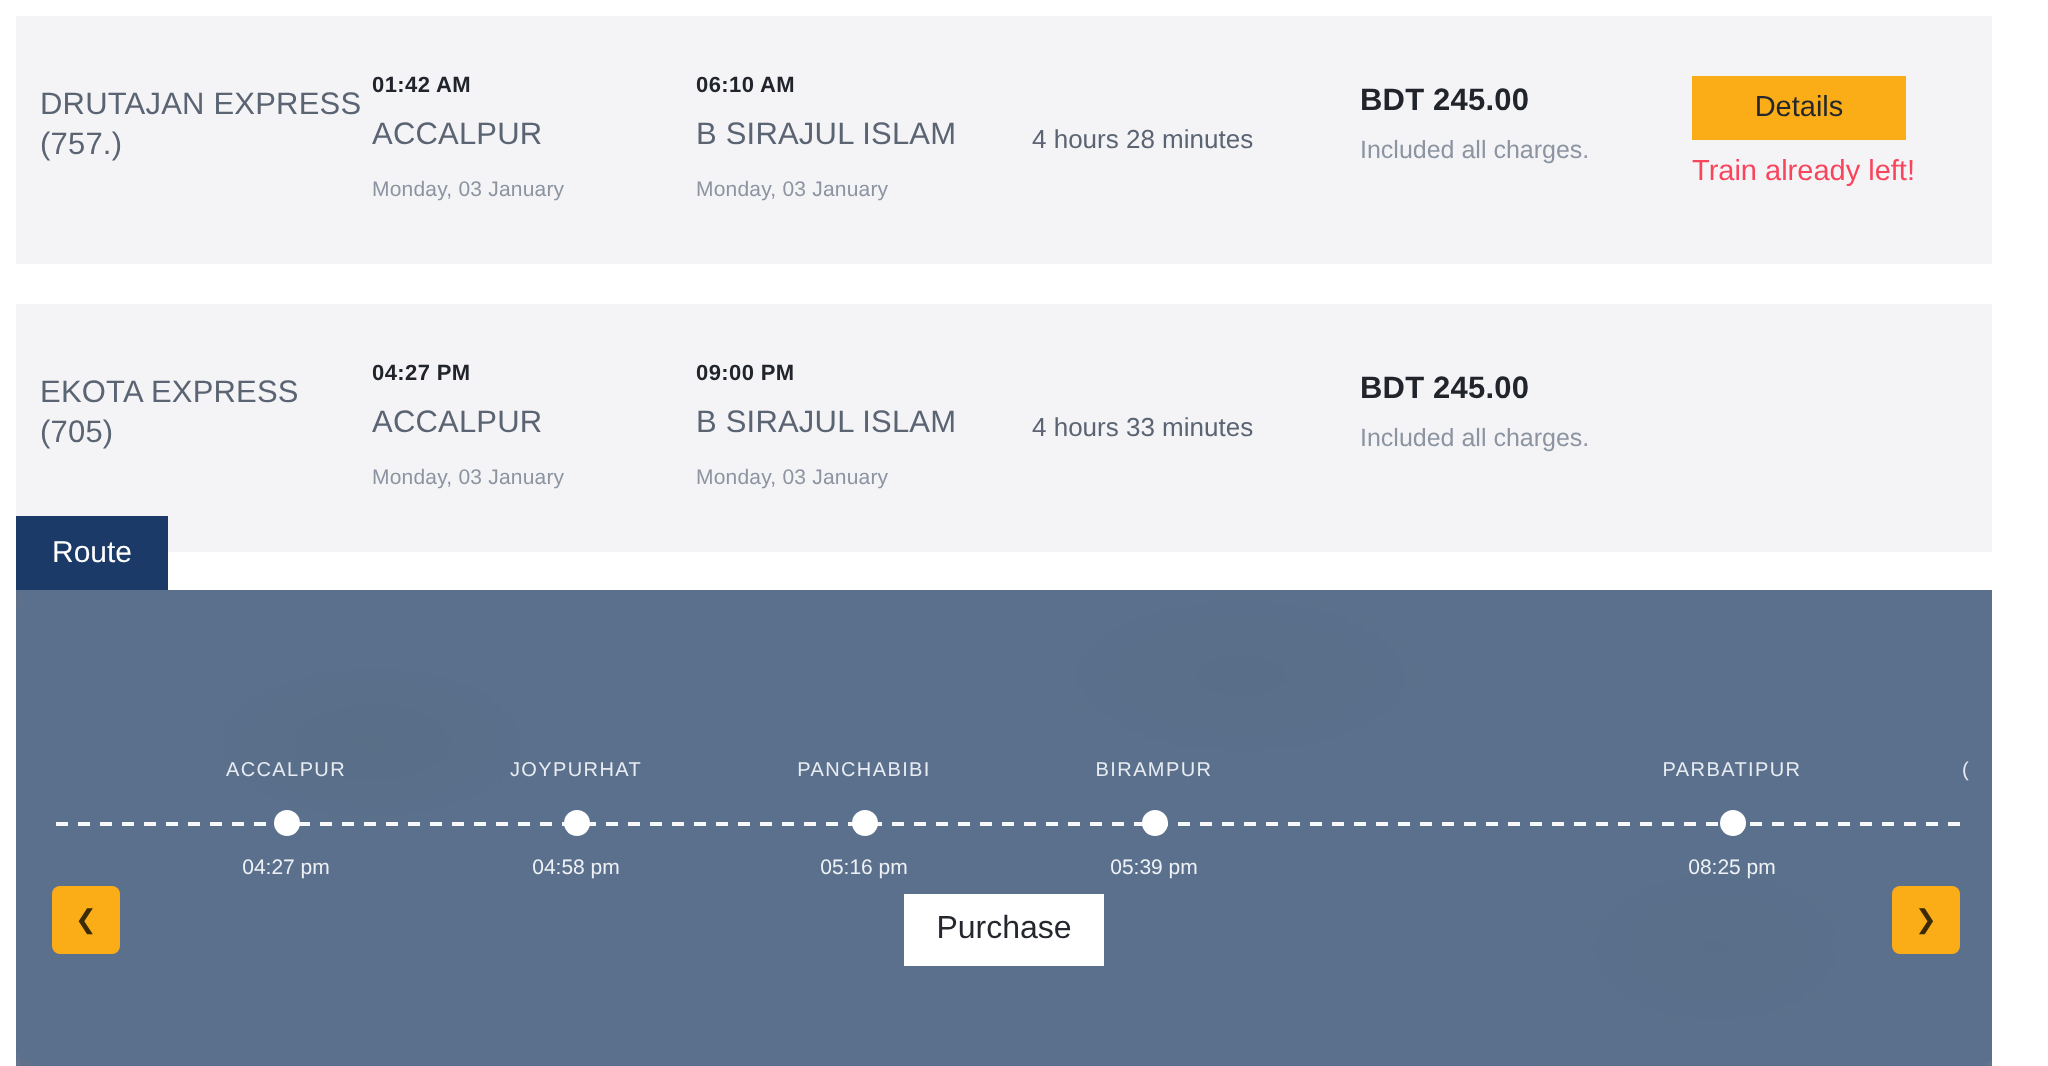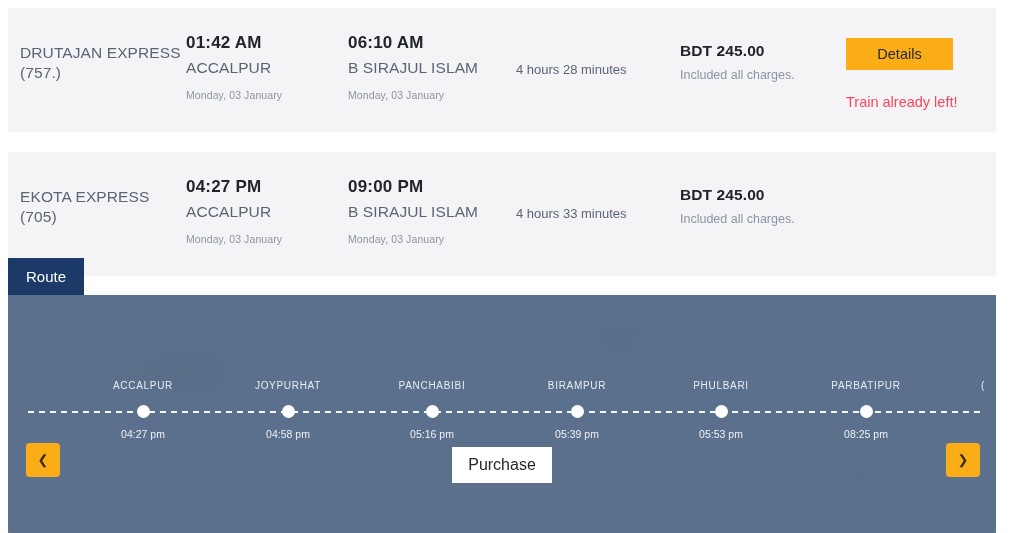--- a/index.html
+++ b/index.html
@@ -45,21 +45,21 @@
   .c-action { left: 838px; width: 150px; top: 30px; }
 
   .train-name {
     font-size: 15.5px;
     color: #5a6472;
     line-height: 20px;
     letter-spacing: 0.1px;
   }
 
   .time {
-    font-size: 17px;
+    font-size: 11px;
     font-weight: bold;
     color: #21252b;
     line-height: 22px;
     letter-spacing: 0.2px;
   }
 
   .station {
     font-size: 15.5px;
     color: #5a6472;
     line-height: 24px;
@@ -102,21 +102,21 @@
     width: 107px;
     height: 32px;
     line-height: 32px;
     text-align: center;
     cursor: pointer;
   }
 
   .warn {
     color: #f9455c;
     font-size: 14.5px;
-    margin-top: 24px;
+    margin-top: 8px;
     white-space: nowrap;
   }
 
   
   .tabs {
     position: absolute;
     left: 8px;
     top: 258px;
     display: flex;
     height: 37px;
@@ -354,25 +354,20 @@
       <div class="station-stop" style="left:424px">
         <div class="st-name">PANCHABIBI</div>
         <div class="st-dot"></div>
         <div class="st-time">05:16 pm</div>
       </div>
       <div class="station-stop" style="left:569px">
         <div class="st-name">BIRAMPUR</div>
         <div class="st-dot"></div>
         <div class="st-time">05:39 pm</div>
       </div>
-      <div class="station-stop" style="left:713px">
-        <div class="st-name">PHULBARI</div>
-        <div class="st-dot"></div>
-        <div class="st-time">05:53 pm</div>
-      </div>
       <div class="station-stop" style="left:858px">
         <div class="st-name">PARBATIPUR</div>
         <div class="st-dot"></div>
         <div class="st-time">08:25 pm</div>
       </div>
       <div class="station-stop st-partial" style="left:975px">
         <div class="st-name">(</div>
         <div class="st-dot"></div>
         <div class="st-time"></div>
       </div>

